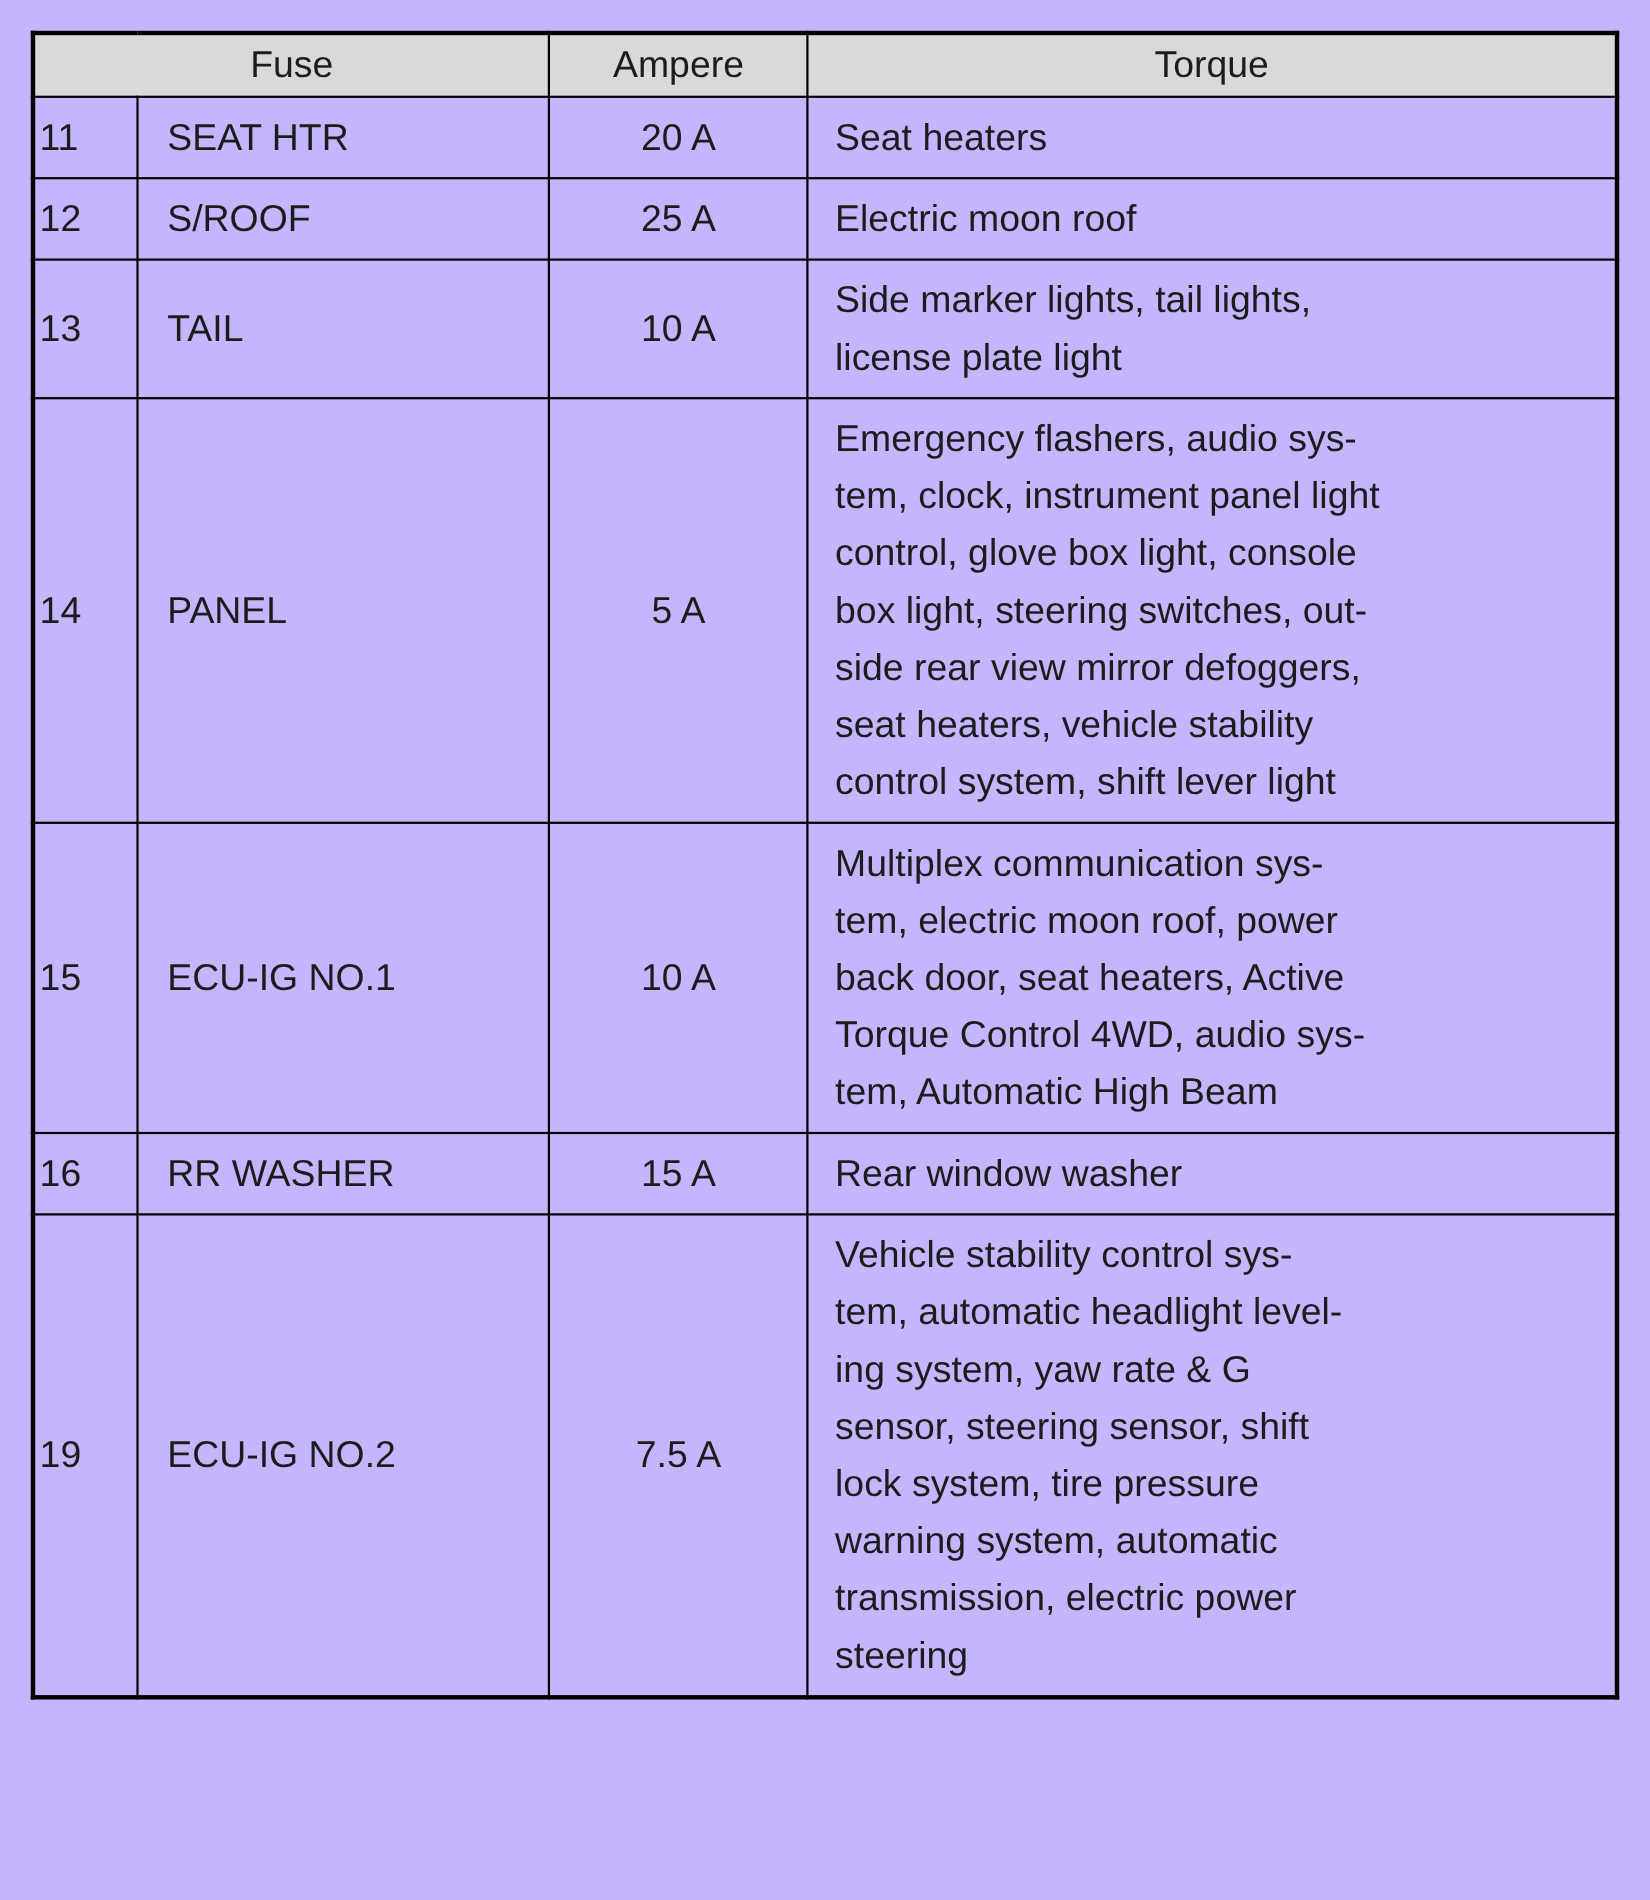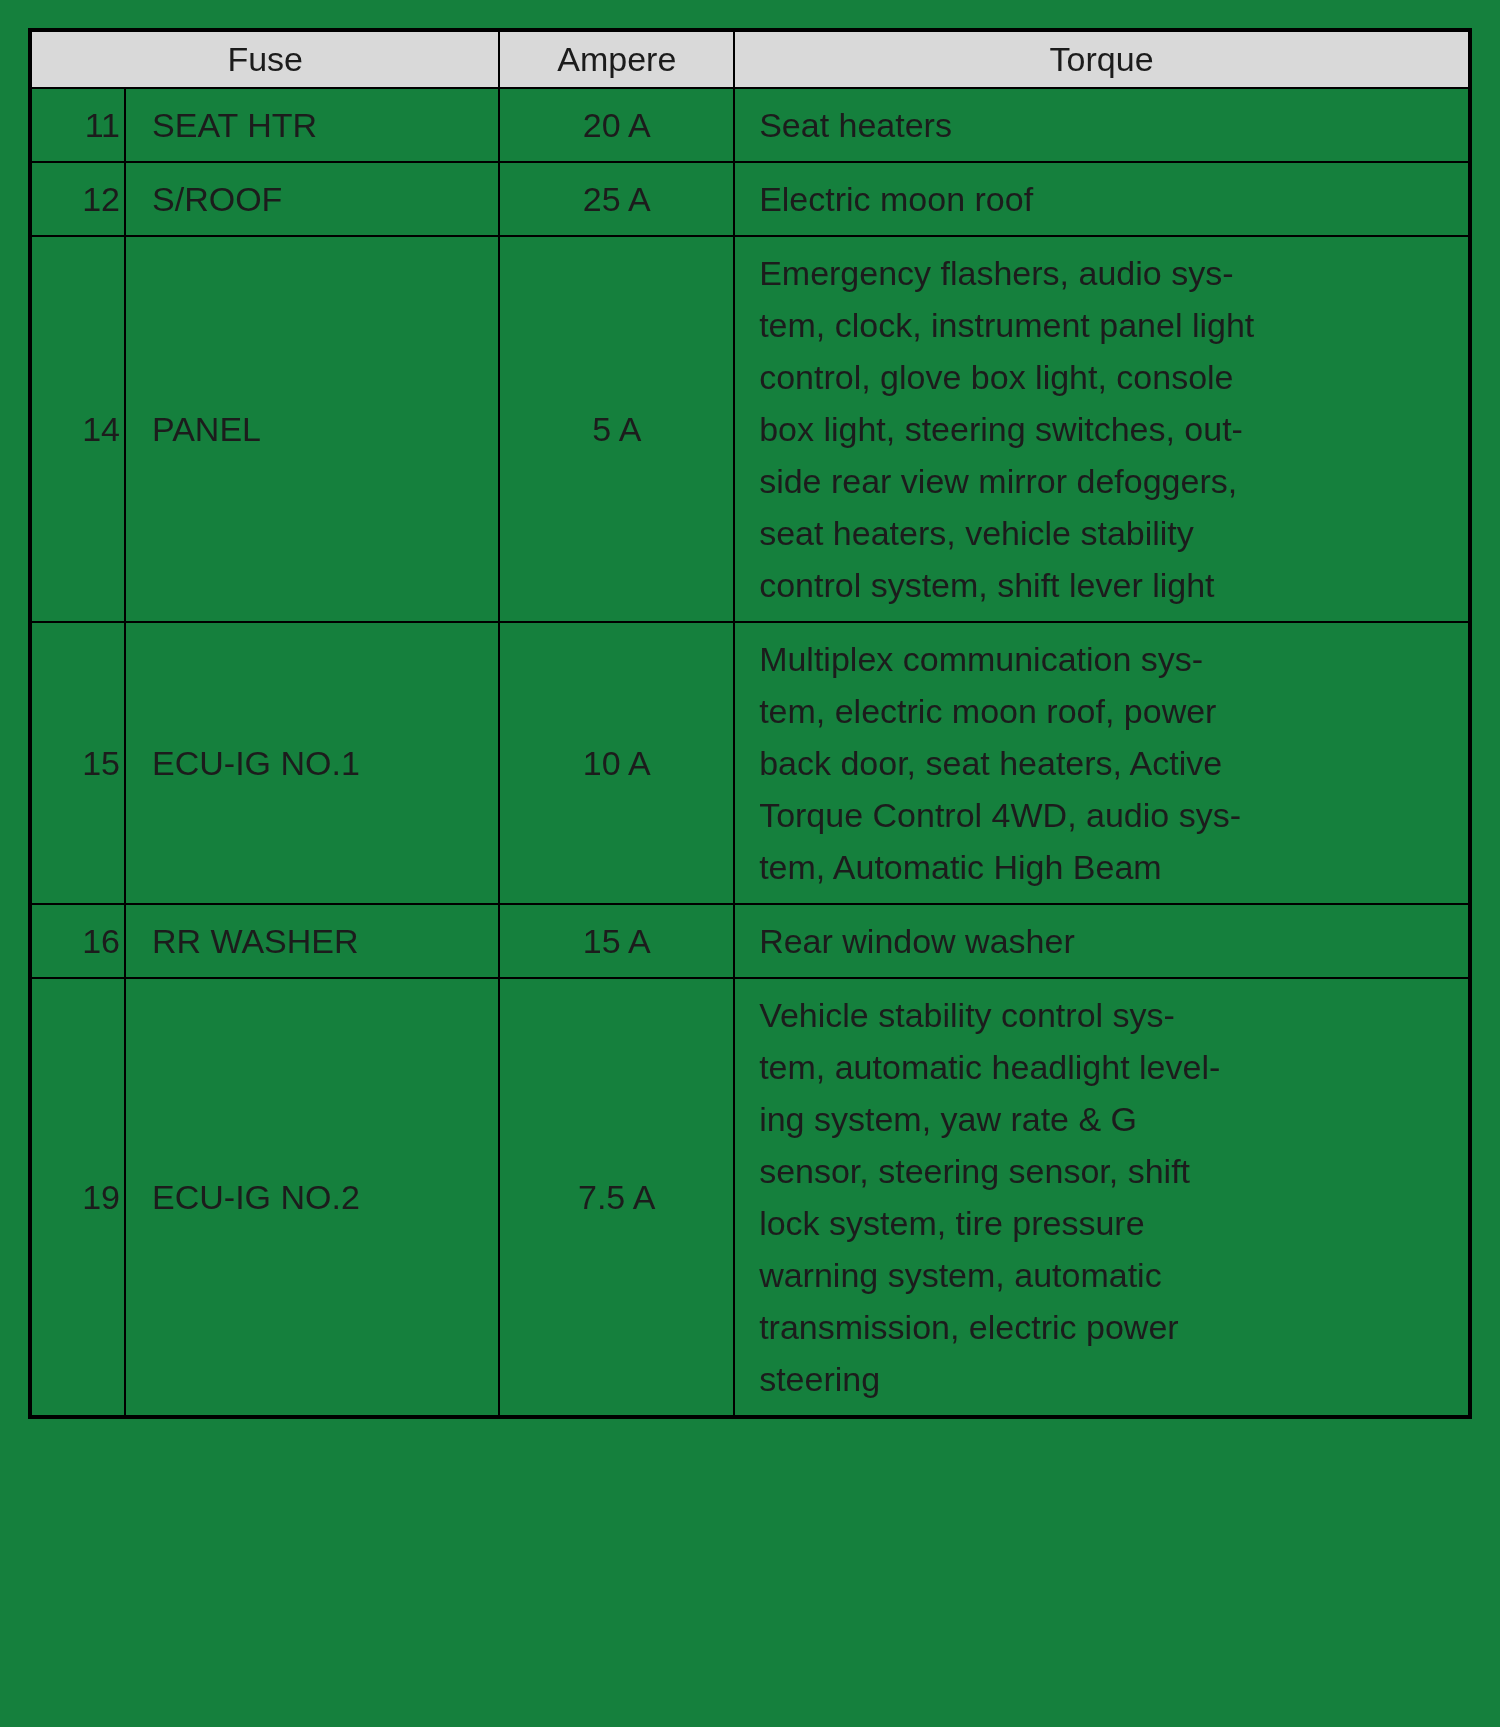--- a/index.html
+++ b/index.html
@@ -6,21 +6,21 @@
     margin: 0;
     padding: 0;
     background: #ffffff;
     font-family: "Liberation Sans", sans-serif;
   }
   .page {
     width: 1500px;
     height: 1727px;
     box-sizing: border-box;
     padding: 28px;
-    background: #15803d;
+    background: #c4b5fd;
   }
   table.fuse-table {
     width: 1444px;
     border-collapse: collapse;
     table-layout: fixed;
     color: #1c1c1c;
     font-size: 34px;
     border: 4px solid #000000;
   }
   table.fuse-table th,
@@ -30,21 +30,21 @@
     vertical-align: middle;
   }
   thead th {
     background: #d9d9d9;
     font-weight: normal;
     text-align: center;
     height: 58px;
     border-bottom: 3px solid #000000;
   }
   td.num {
-    text-align: right;
+    text-align: left;
     padding: 10px 4px;
   }
   td.name {
     text-align: left;
     padding: 10px 10px 10px 26px;
   }
   td.amp {
     text-align: center;
     padding: 10px 4px;
     margin-top: 20px;
@@ -89,20 +89,27 @@
         <td class="amp">20 A</td>
         <td class="circuit">Seat heaters</td>
       </tr>
       <tr>
         <td class="num">12</td>
         <td class="name">S/ROOF</td>
         <td class="amp">25 A</td>
         <td class="circuit">Electric moon roof</td>
       </tr>
       <tr>
+        <td class="num">13</td>
+        <td class="name">TAIL</td>
+        <td class="amp">10 A</td>
+        <td class="circuit">Side marker lights, tail lights,
+license plate light</td>
+      </tr>
+      <tr>
         <td class="num">14</td>
         <td class="name">PANEL</td>
         <td class="amp">5 A</td>
         <td class="circuit">Emergency flashers, audio sys-
 tem, clock, instrument panel light
 control, glove box light, console
 box light, steering switches, out-
 side rear view mirror defoggers,
 seat heaters, vehicle stability
 control system, shift lever light</td>

